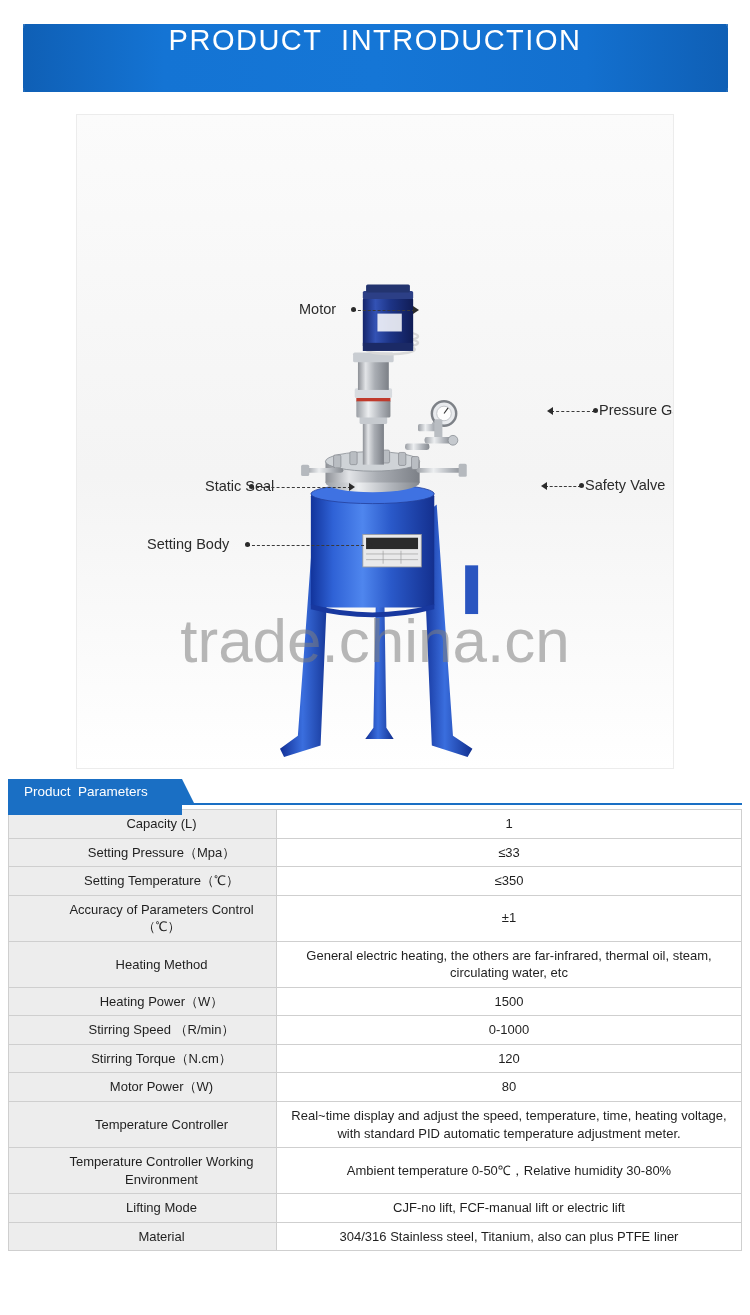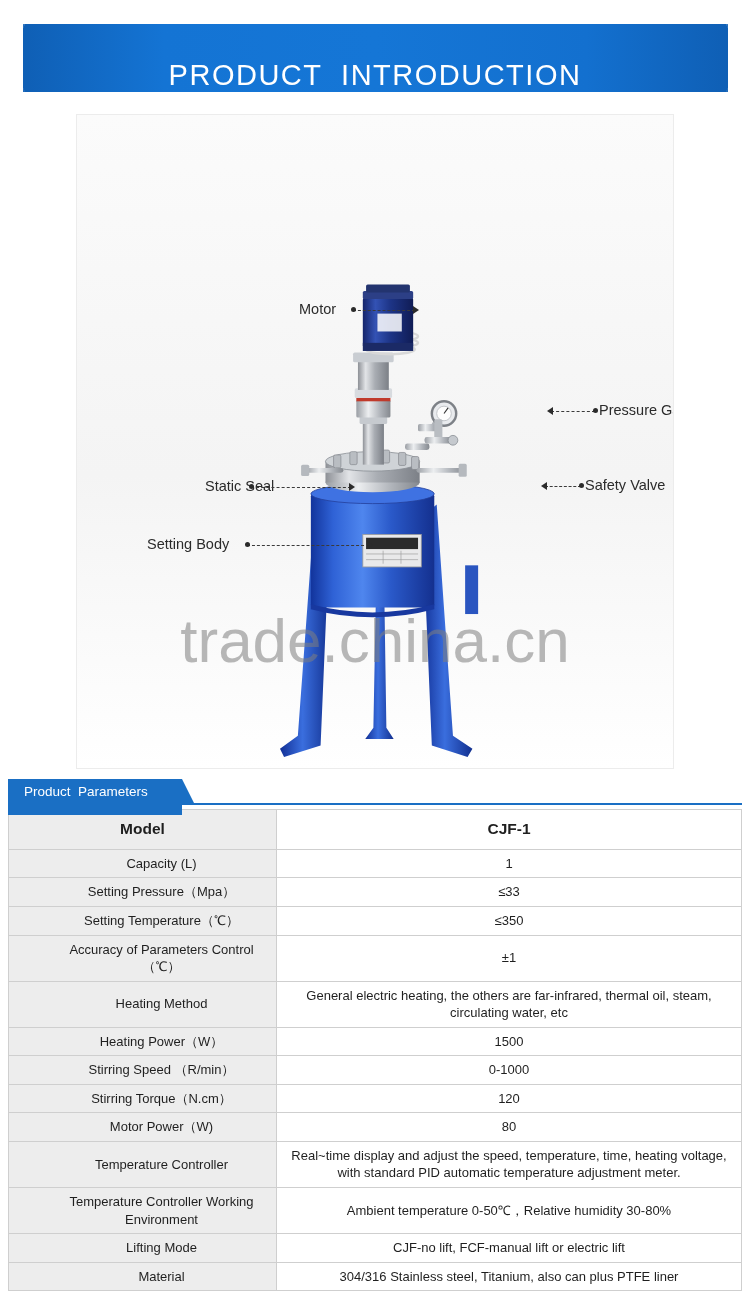--- a/index.html
+++ b/index.html
@@ -26,21 +26,21 @@
     padding: 24px 8px 0 8px;
   }
   .banner-inner {
     position: relative;
     width: 705px;
     height: 68px;
     margin: 0 auto;
     background: linear-gradient(90deg,#0f5fb5 0%,#1474d4 20%,#1576d6 50%,#1370cf 80%,#0f5fb5 100%);
     overflow: hidden;
     display: flex;
-    align-items: flex-end;
+    align-items: flex-start;
     justify-content: center;
   }
   .banner-inner::before {
     content:"";
     position:absolute; left:0; top:0; width:160px; height:68px;
     background:
       linear-gradient(115deg, rgba(255,255,255,.10) 0 2px, transparent 2px 26px),
       linear-gradient(65deg, rgba(255,255,255,.08) 0 2px, transparent 2px 22px),
       linear-gradient(160deg, rgba(255,255,255,.07) 0 1px, transparent 1px 18px);
   }
@@ -340,24 +340,20 @@
   </div>
 
   <div class="params-wrap">
     <div class="params-head">
       <div class="rule"></div>
       <div class="tab">Product  Parameters</div>
     </div>
 
     <table class="params">
       <tbody>
-        <tr class="head">
-          <td class="key">Model</td>
-          <td class="val">CJF-1</td>
-        </tr>
         <tr>
           <td class="key">Capacity (L)</td>
           <td class="val">1</td>
         </tr>
         <tr>
           <td class="key">Setting Pressure（Mpa）</td>
           <td class="val">≤33</td>
         </tr>
         <tr>
           <td class="key">Setting Temperature（℃）</td>

